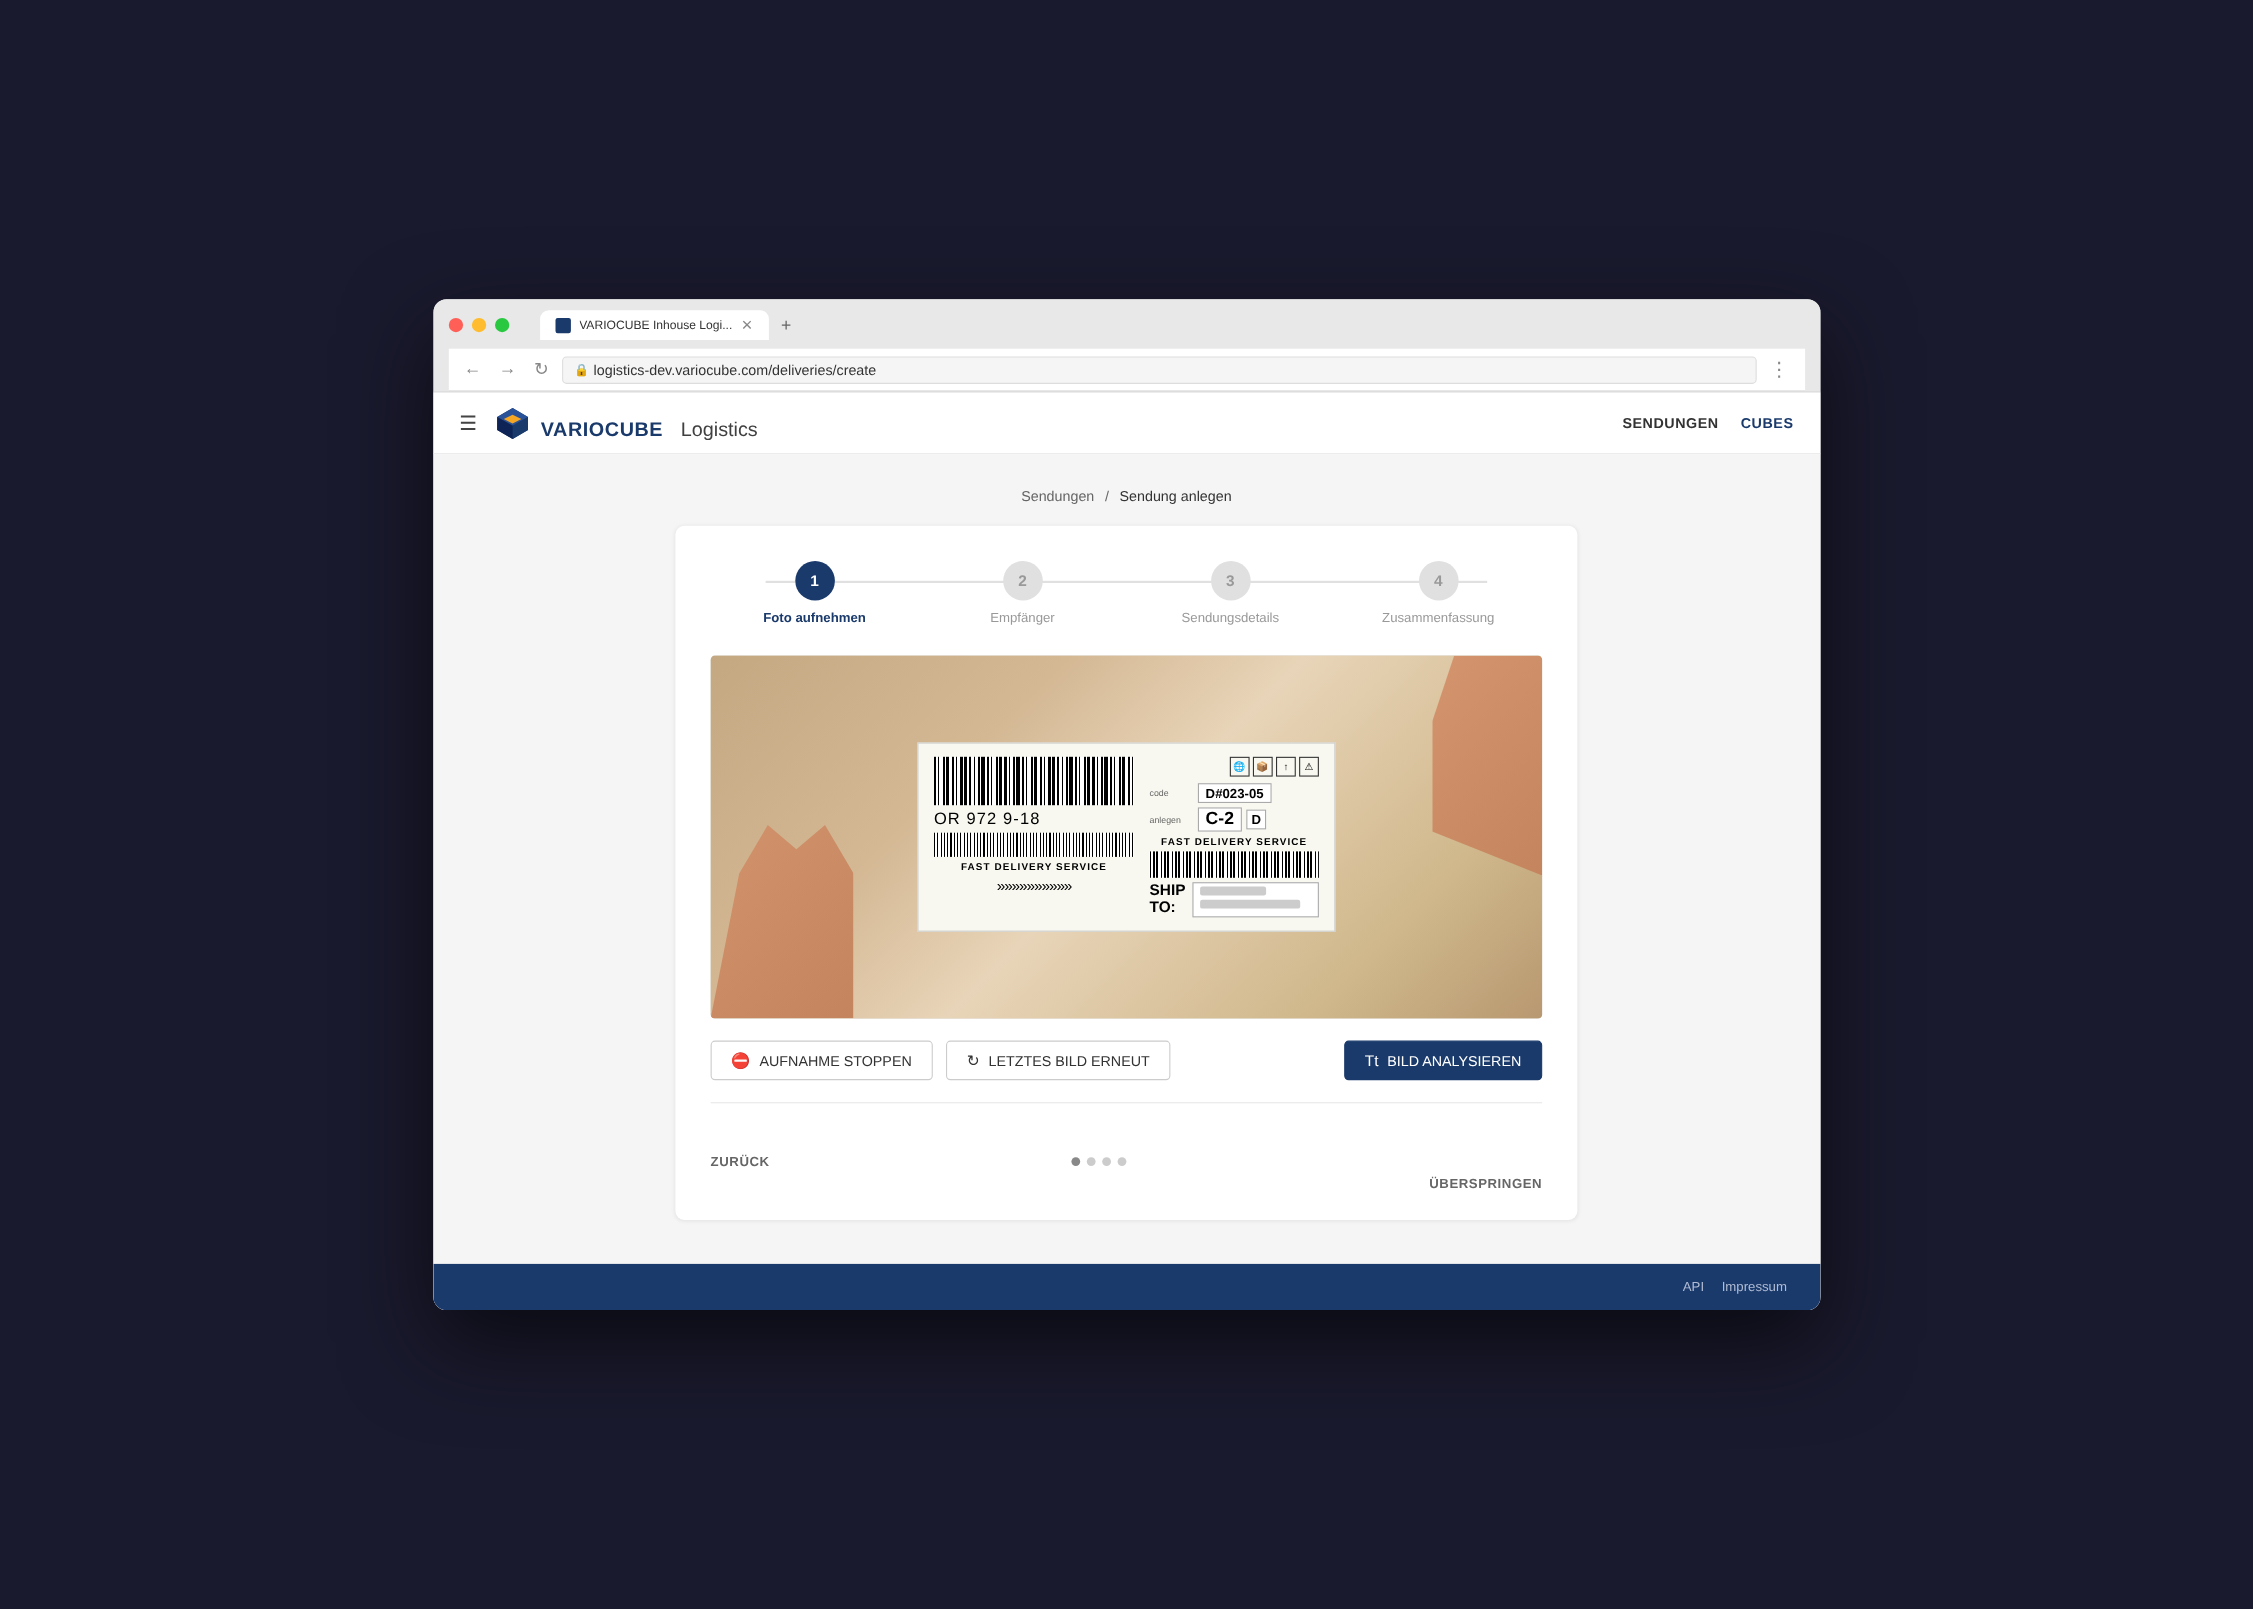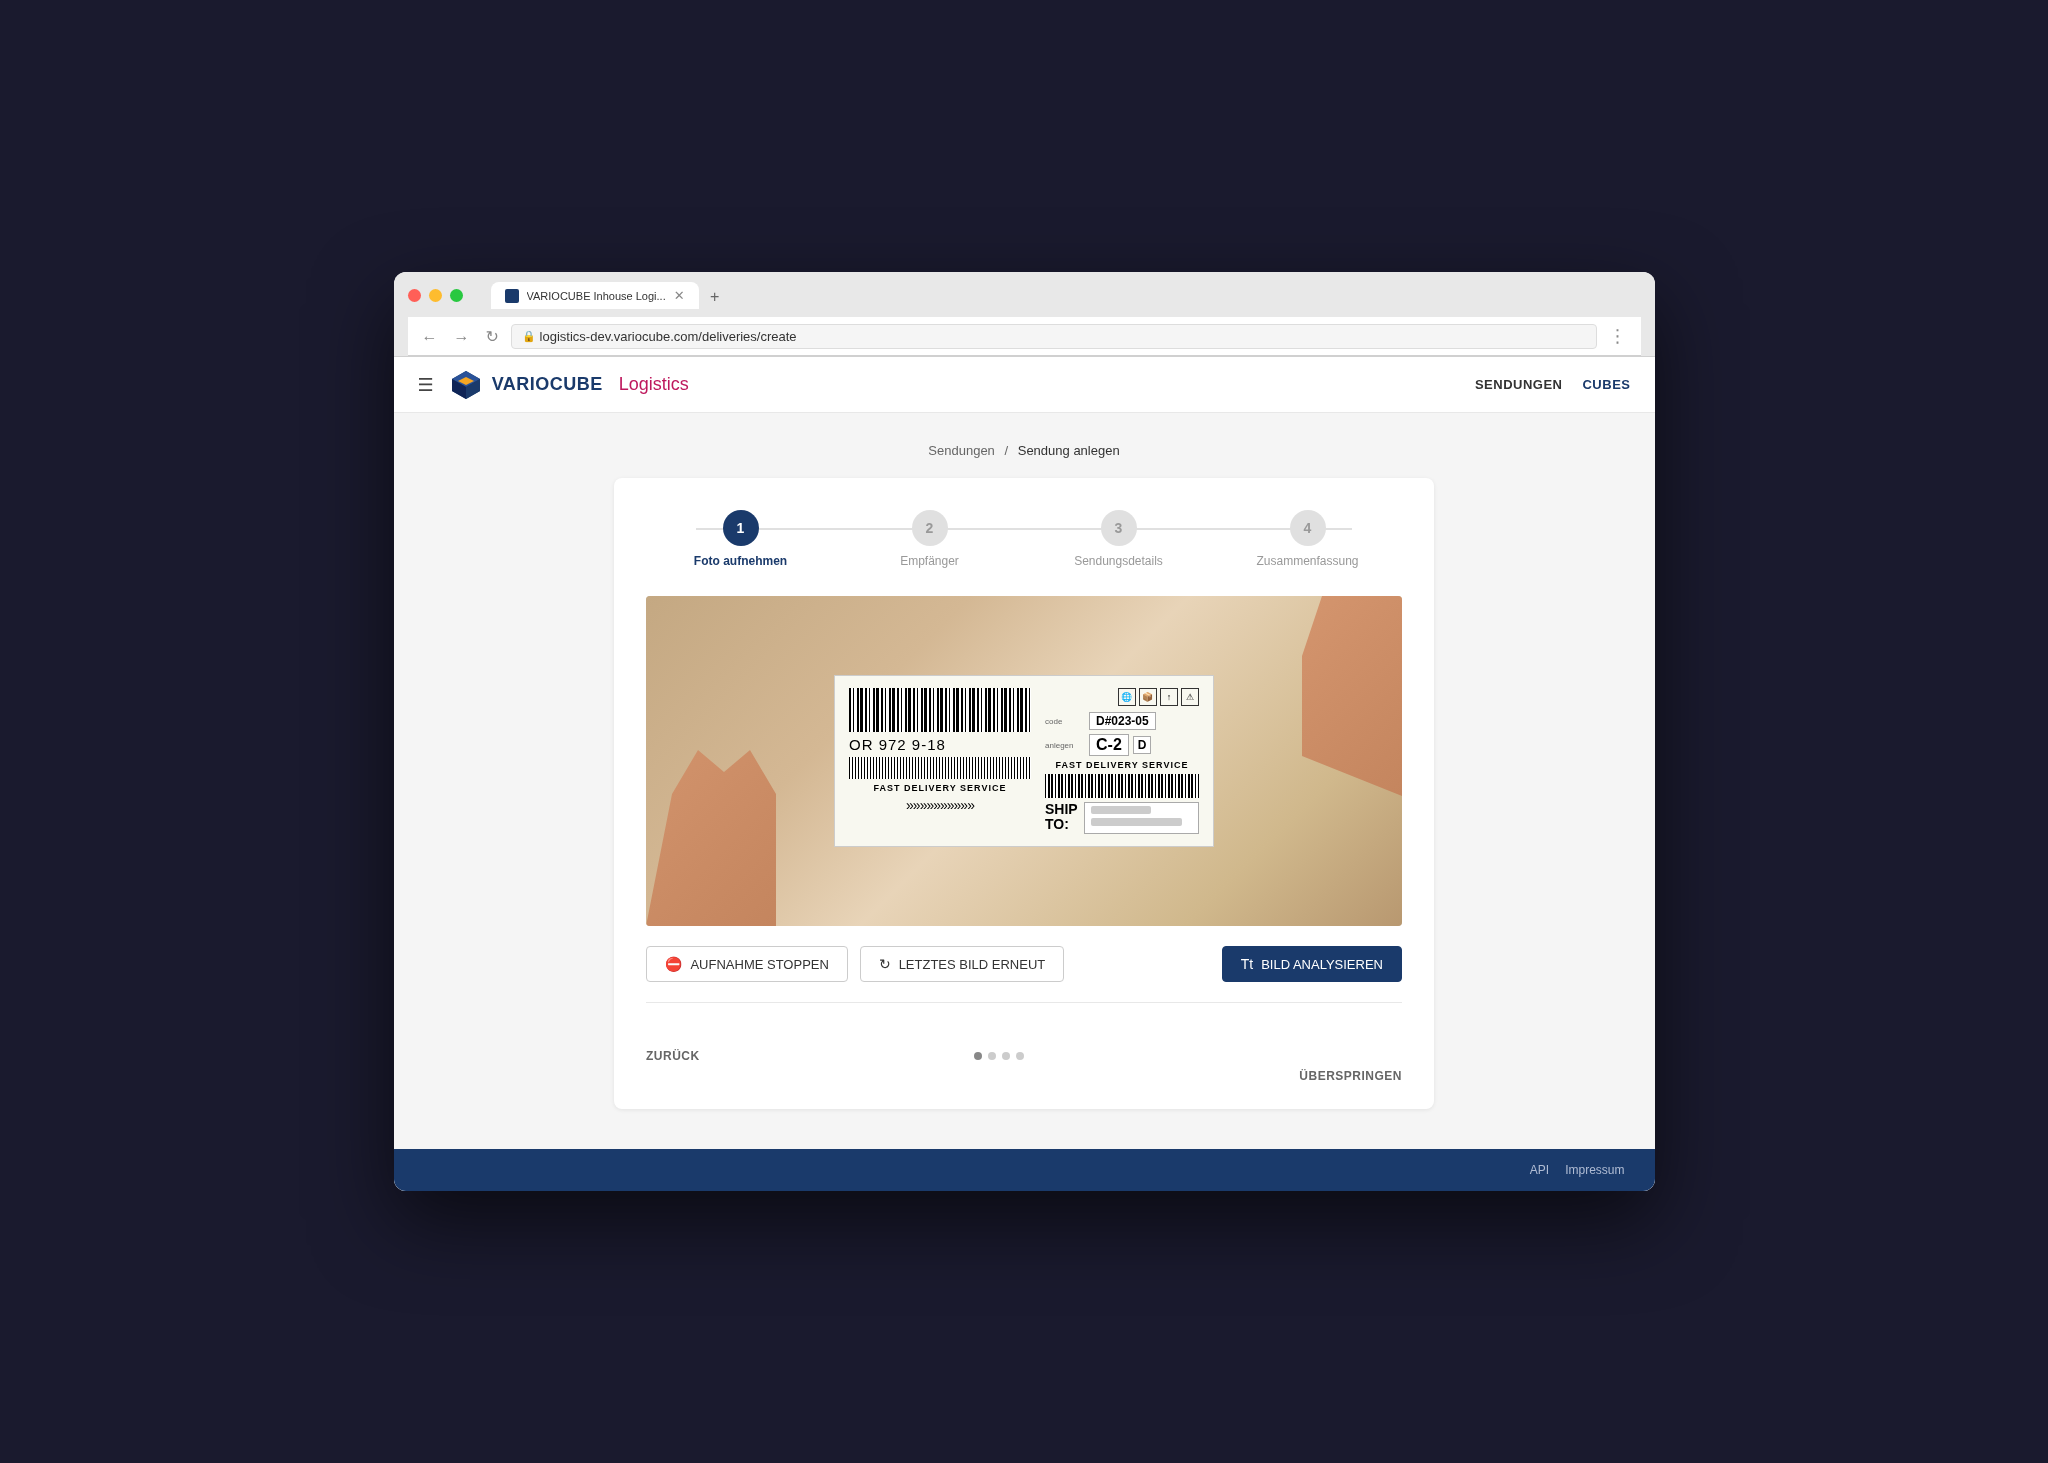--- a/index.html
+++ b/index.html
@@ -124,38 +124,38 @@
       align-items: center;
       gap: 16px;
     }
     .hamburger-icon {
       font-size: 18px;
       color: #444;
       cursor: pointer;
     }
     .brand-logo {
       display: flex;
-      align-items: center;
+      align-items: flex-end;
       gap: 10px;
     }
     .logo-cube {
       width: 32px; height: 32px;
       position: relative;
     }
     .logo-cube svg { width: 32px; height: 32px; }
     .brand-name {
       font-size: 18px;
       font-weight: 700;
       color: #1a3a6b;
       letter-spacing: 0.5px;
     }
     .brand-subtitle {
       font-size: 18px;
       font-weight: 400;
-      color: #be185d;
+      color: #404040;
       margin-left: 6px;
     }
     .navbar-right {
       display: flex;
       align-items: center;
       gap: 20px;
     }
     .nav-link {
       font-size: 13px;
       font-weight: 600;

